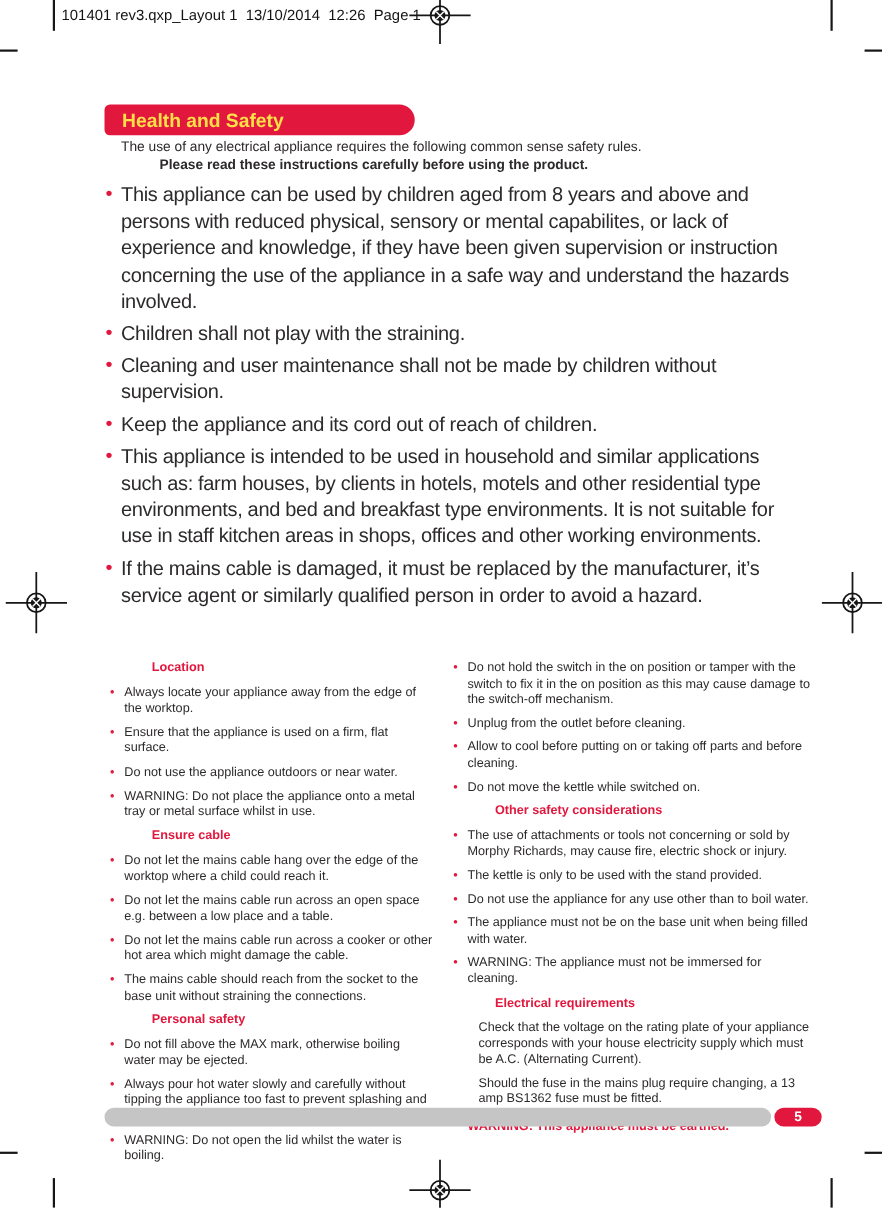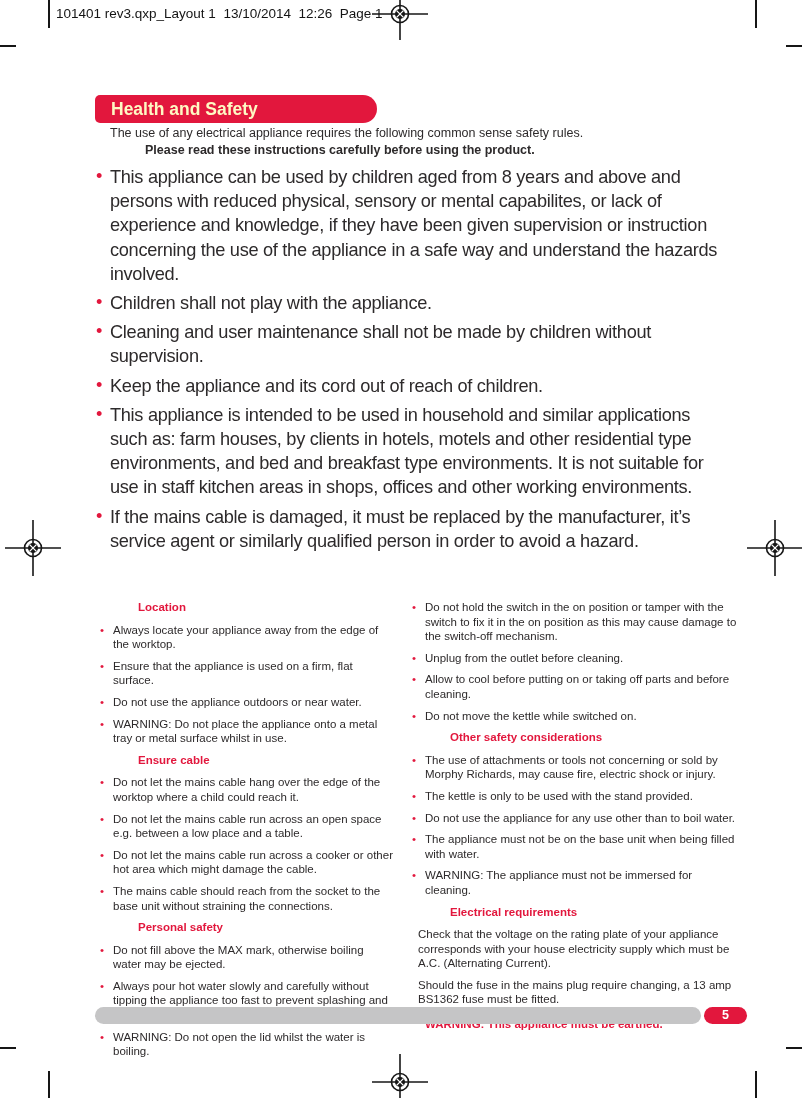--- a/index.html
+++ b/index.html
@@ -12,21 +12,21 @@
   .htick{position:absolute;height:2px;background:#161616;}
   .regmark{position:absolute;width:56px;height:56px;}
   .file-info{
     position:absolute;left:56px;top:6px;font-size:13.5px;color:#141414;
     white-space:pre;letter-spacing:0;
   }
   
   .banner{
     position:absolute;left:95px;top:95px;width:282px;height:28px;box-sizing:border-box;
     background:#e2173d;border-radius:5px 14px 14px 5px;
-    color:#fef9c3;font-weight:bold;font-size:17.5px;line-height:28px;padding-left:16px;
+    color:#fde047;font-weight:bold;font-size:17.5px;line-height:28px;padding-left:16px;
   }
   
   .intro{position:absolute;left:110px;top:125px;width:610px;font-size:12.5px;line-height:17px;}
   .intro .b{font-weight:bold;padding-left:35px;}
   
   .main-bullets{position:absolute;left:96px;top:165px;width:622px;height:432px;overflow:hidden;}
   .main-bullet{
     position:relative;padding-left:14px;margin-bottom:5px;
     font-size:18.2px;line-height:24.2px;letter-spacing:-0.3px;color:#2d2a2b;
   }
@@ -36,21 +36,21 @@
   
   .columns{
     position:absolute;left:100px;top:600px;width:640px;
     display:grid;grid-template-columns:294px 328px;column-gap:18px;
   }
   .col{font-size:11.5px;line-height:14.6px;color:#2d2a2b;}
   .item{margin-bottom:7px;}
   .item.bullet{position:relative;padding-left:13px;}
   .item.bullet .dot-sm{position:absolute;left:0;top:0;color:#e2173d;}
   .item.heading{margin-left:13px;color:#e2173d;font-weight:bold;margin-bottom:8px;padding-left:25px;}
-  .item.plain{margin-left:6px;}
+  .item.plain{margin-left:23px;}
   .item.warning{margin-left:13px;color:#e2173d;font-weight:bold;margin-top:10px;}
   
   .footer-bar{
     position:absolute;left:95px;top:1007px;width:652px;height:17px;
     display:flex;align-items:stretch;
   }
   .bar-gray{flex:1;background:#c5c5c6;border-radius:9px;}
   .page-pill{
     width:43px;margin-left:3px;background:#e2173d;border-radius:9px;
     color:#ffffff;font-weight:bold;font-size:12.5px;line-height:17px;text-align:center;
@@ -110,21 +110,21 @@
   <span>Health and Safety</span>
 </div>
 
 <div class="intro">
   <div>The use of any electrical appliance requires the following common sense safety rules.</div>
   <div class="b">Please read these instructions carefully before using the product.</div>
 </div>
 
 <div class="main-bullets">
   <div class="main-bullet"><span class="dot">•</span><span>This appliance can be used by children aged from 8 years and above and persons with reduced physical, sensory or mental capabilites, or lack of experience and knowledge, if they have been given supervision or instruction concerning the use of the appliance in a safe way and understand the hazards involved.</span></div>
-  <div class="main-bullet"><span class="dot">•</span><span>Children shall not play with the appliance.</span></div>
+  <div class="main-bullet"><span class="dot">•</span><span>Children shall not play with the straining.</span></div>
   <div class="main-bullet"><span class="dot">•</span><span>Cleaning and user maintenance shall not be made by children without supervision.</span></div>
   <div class="main-bullet"><span class="dot">•</span><span>Keep the appliance and its cord out of reach of children.</span></div>
   <div class="main-bullet"><span class="dot">•</span><span>This appliance is intended to be used in household and similar applications such as: farm houses, by clients in hotels, motels and other residential type environments, and bed and breakfast type environments. It is not suitable for use in staff kitchen areas in shops, offices and other working environments.</span></div>
   <div class="main-bullet"><span class="dot">•</span><span>If the mains cable is damaged, it must be replaced by the manufacturer, it’s service agent or similarly qualified person in order to avoid a hazard.</span></div>
 </div>
 
 <div class="columns">
   <div class="col">
     <div class="item heading">Location</div>
     <div class="item bullet"><span class="dot-sm">•</span><span>Always locate your appliance away from the edge of the worktop.</span></div>

